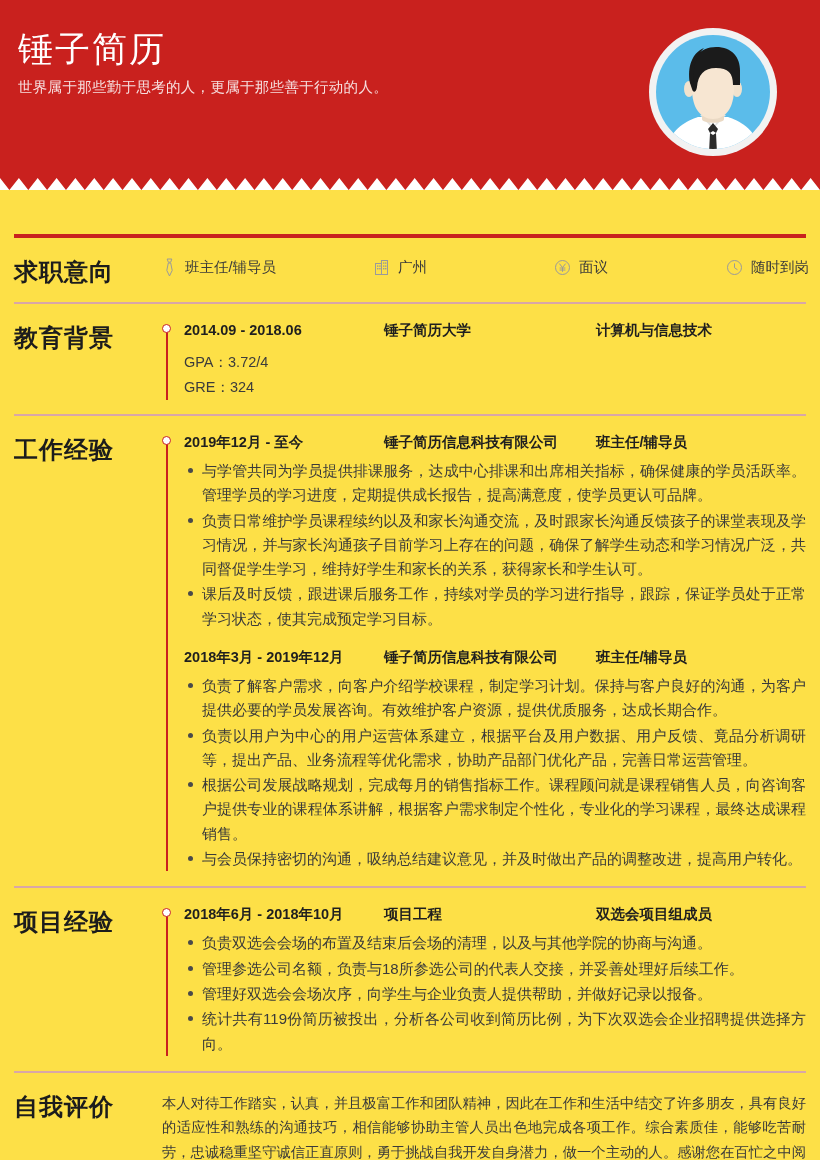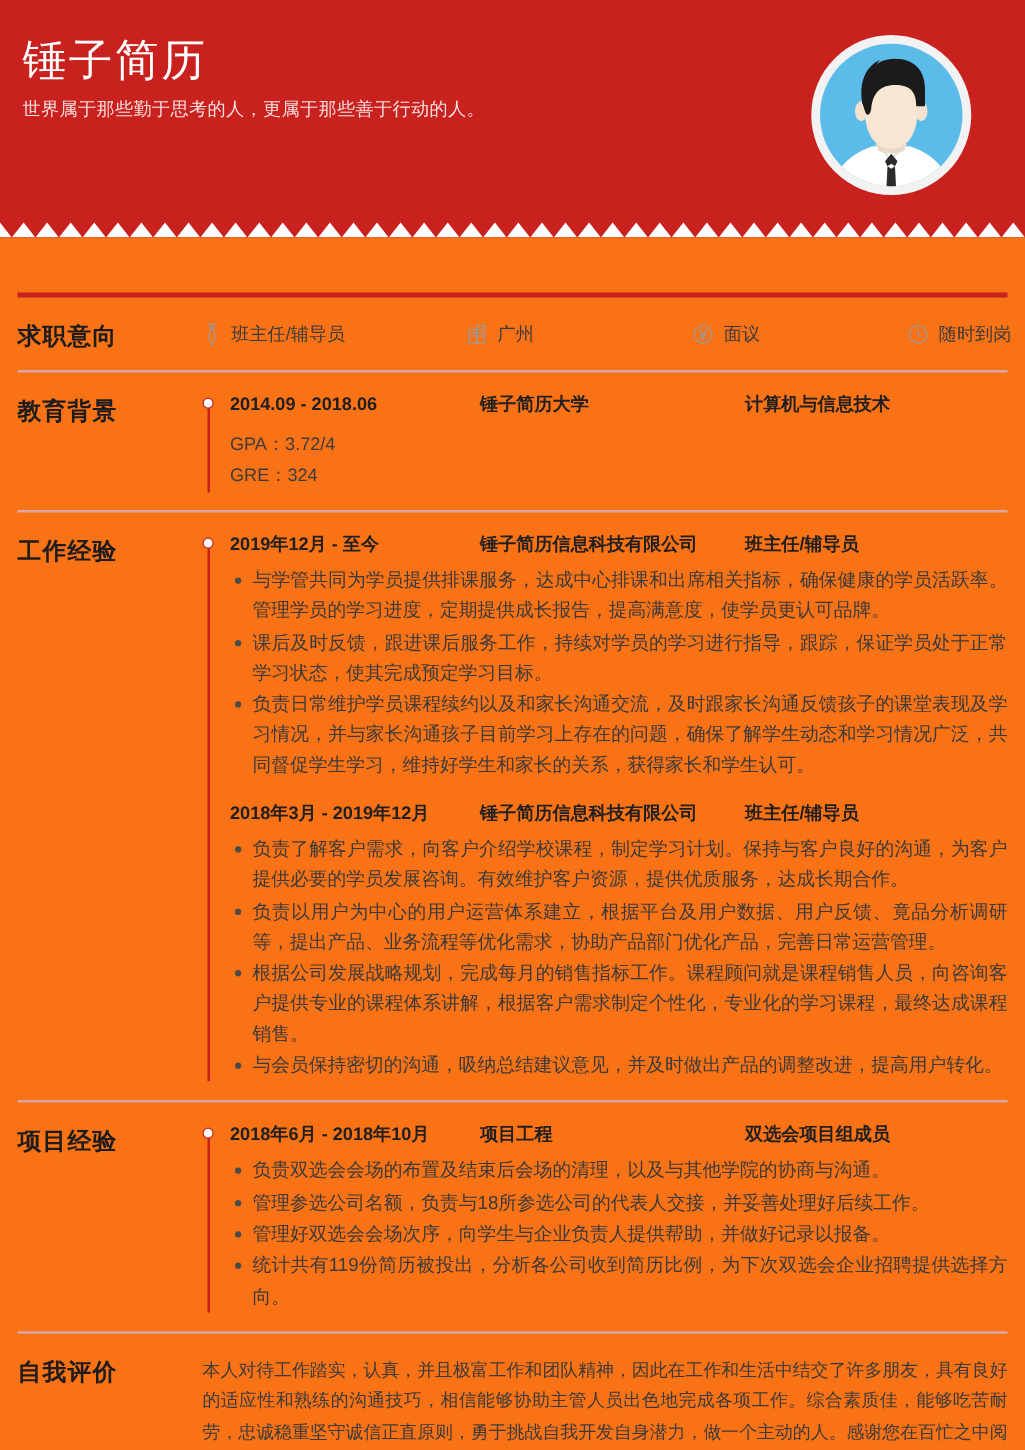--- a/index.html
+++ b/index.html
@@ -3,21 +3,21 @@
 <meta charset="utf-8">
 <style>
   * { box-sizing: border-box; margin: 0; padding: 0; }
   html, body {
     width: 820px;
     height: 1160px;
     background: #ffffff;
     font-family: "Liberation Sans", "DejaVu Sans", sans-serif;
     overflow: hidden;
   }
-  .page { position: relative; width: 820px; height: 1160px; background:#f97316; }
+  .page { position: relative; width: 820px; height: 1160px; background:#fde047; }
 
   
   .header {
     position: relative;
     width: 820px;
     height: 190px;
     background: #c9211e;
     overflow: hidden;
   }
   .header-inner { padding: 28px 0 0 18px; position: relative; z-index: 2; }
@@ -69,21 +69,21 @@
     height: 2px; background: #d9a7a7; width: 100%;
   }
   .sec-row {
     display: flex;
     align-items: flex-start;
     padding: 16px 0 14px 0;
   }
   .sec-title {
     width: 148px;
     flex: 0 0 148px;
-    font-size: 19px;
+    font-size: 24px;
     font-weight: bold;
     color: #1c1c1c;
     letter-spacing: 1px;
     padding-top: 2px;
   }
   .sec-body { flex: 1 1 auto; position: relative; }
 
   
   .objective {
     display: flex;
@@ -320,22 +320,22 @@
             <span class="tl-dot"></span>
 
             <div class="entry">
               <div class="entry-head">
                 <div class="eh-date">2019年12月 - 至今</div>
                 <div class="eh-org">锤子简历信息科技有限公司</div>
                 <div class="eh-role">班主任/辅导员</div>
               </div>
               <ul class="bullets">
                 <li>与学管共同为学员提供排课服务，达成中心排课和出席相关指标，确保健康的学员活跃率。管理学员的学习进度，定期提供成长报告，提高满意度，使学员更认可品牌。</li>
+                <li>负责日常维护学员课程续约以及和家长沟通交流，及时跟家长沟通反馈孩子的课堂表现及学习情况，并与家长沟通孩子目前学习上存在的问题，确保了解学生动态和学习情况广泛，共同督促学生学习，维持好学生和家长的关系，获得家长和学生认可。</li>
                 <li>课后及时反馈，跟进课后服务工作，持续对学员的学习进行指导，跟踪，保证学员处于正常学习状态，使其完成预定学习目标。</li>
-                <li>负责日常维护学员课程续约以及和家长沟通交流，及时跟家长沟通反馈孩子的课堂表现及学习情况，并与家长沟通孩子目前学习上存在的问题，确保了解学生动态和学习情况广泛，共同督促学生学习，维持好学生和家长的关系，获得家长和学生认可。</li>
               </ul>
             </div>
 
             <div class="entry-gap"></div>
 
             <div class="entry">
               <div class="entry-head">
                 <div class="eh-date">2018年3月 - 2019年12月</div>
                 <div class="eh-org">锤子简历信息科技有限公司</div>
                 <div class="eh-role">班主任/辅导员</div>

